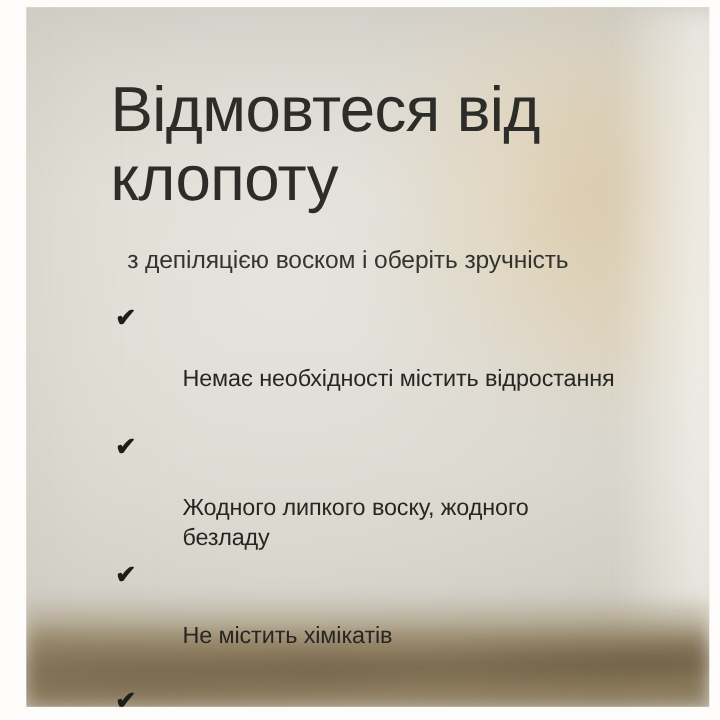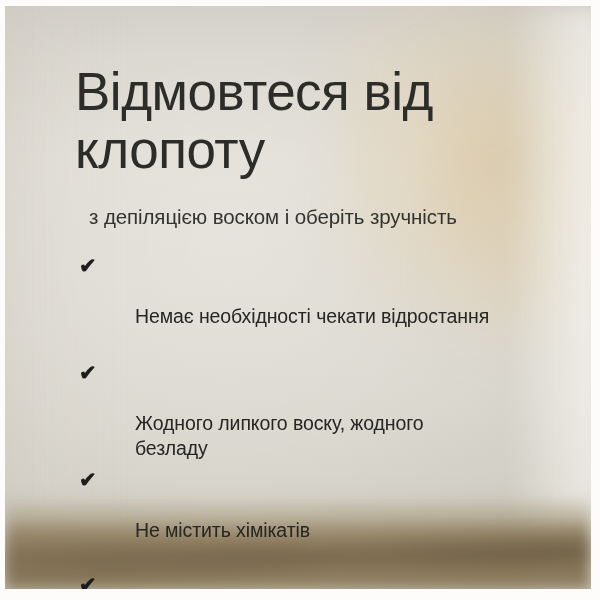--- a/index.html
+++ b/index.html
@@ -14,21 +14,21 @@
     font-family: "Liberation Sans", sans-serif;
   }
 
   
   .poster {
     position: relative;
     width: 600px;
     height: 600px;
     box-sizing: border-box;
     background: #fdfcfa;
-    padding: 6px 9px 11px 5px;
+    padding: 6px 9px 11px 22px;
     overflow: hidden;
   }
 
   .photo {
     position: relative;
     width: 100%;
     height: 100%;
     overflow: hidden;
     background: #d9d6cd;
   }
@@ -266,21 +266,21 @@
     <div class="content">
 
       <h1 class="headline">Відмовтеся від
 клопоту</h1>
 
       <p class="subheadline">з депіляцією воском і оберіть зручність</p>
 
       <ul class="benefits">
         <li class="benefit i0">
           <span class="check">✔</span>
-          <span class="benefit-text">Немає необхідності чекати відростання</span>
+          <span class="benefit-text">Немає необхідності містить відростання</span>
         </li>
         <li class="benefit i1">
           <span class="check">✔</span>
           <span class="benefit-text">Жодного липкого воску, жодного
 безладу</span>
         </li>
         <li class="benefit i2">
           <span class="check">✔</span>
           <span class="benefit-text">Не містить хімікатів</span>
         </li>

